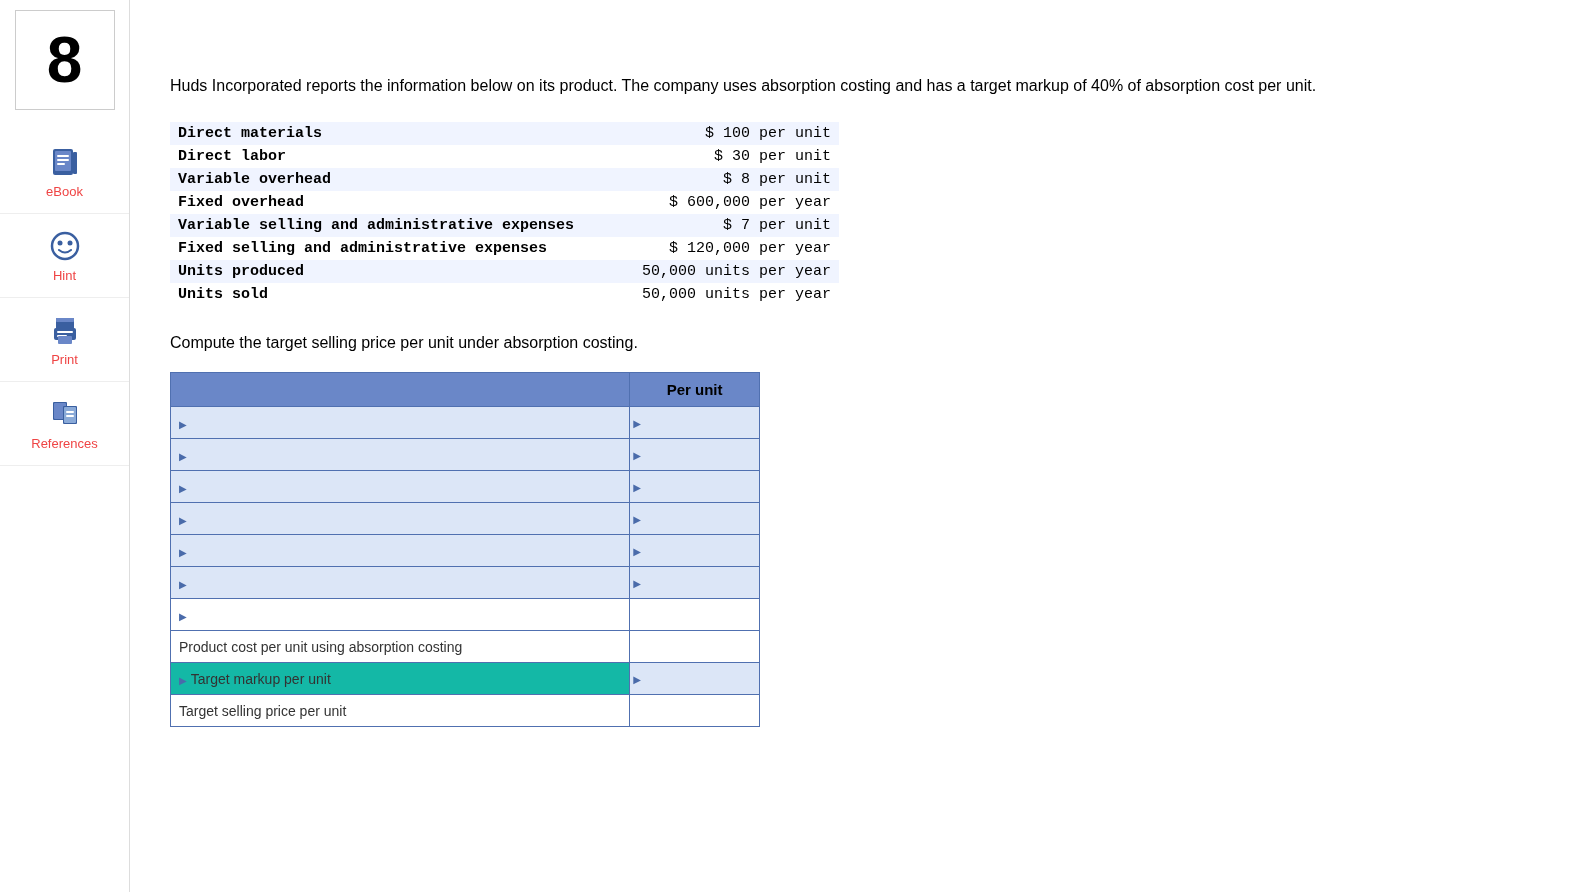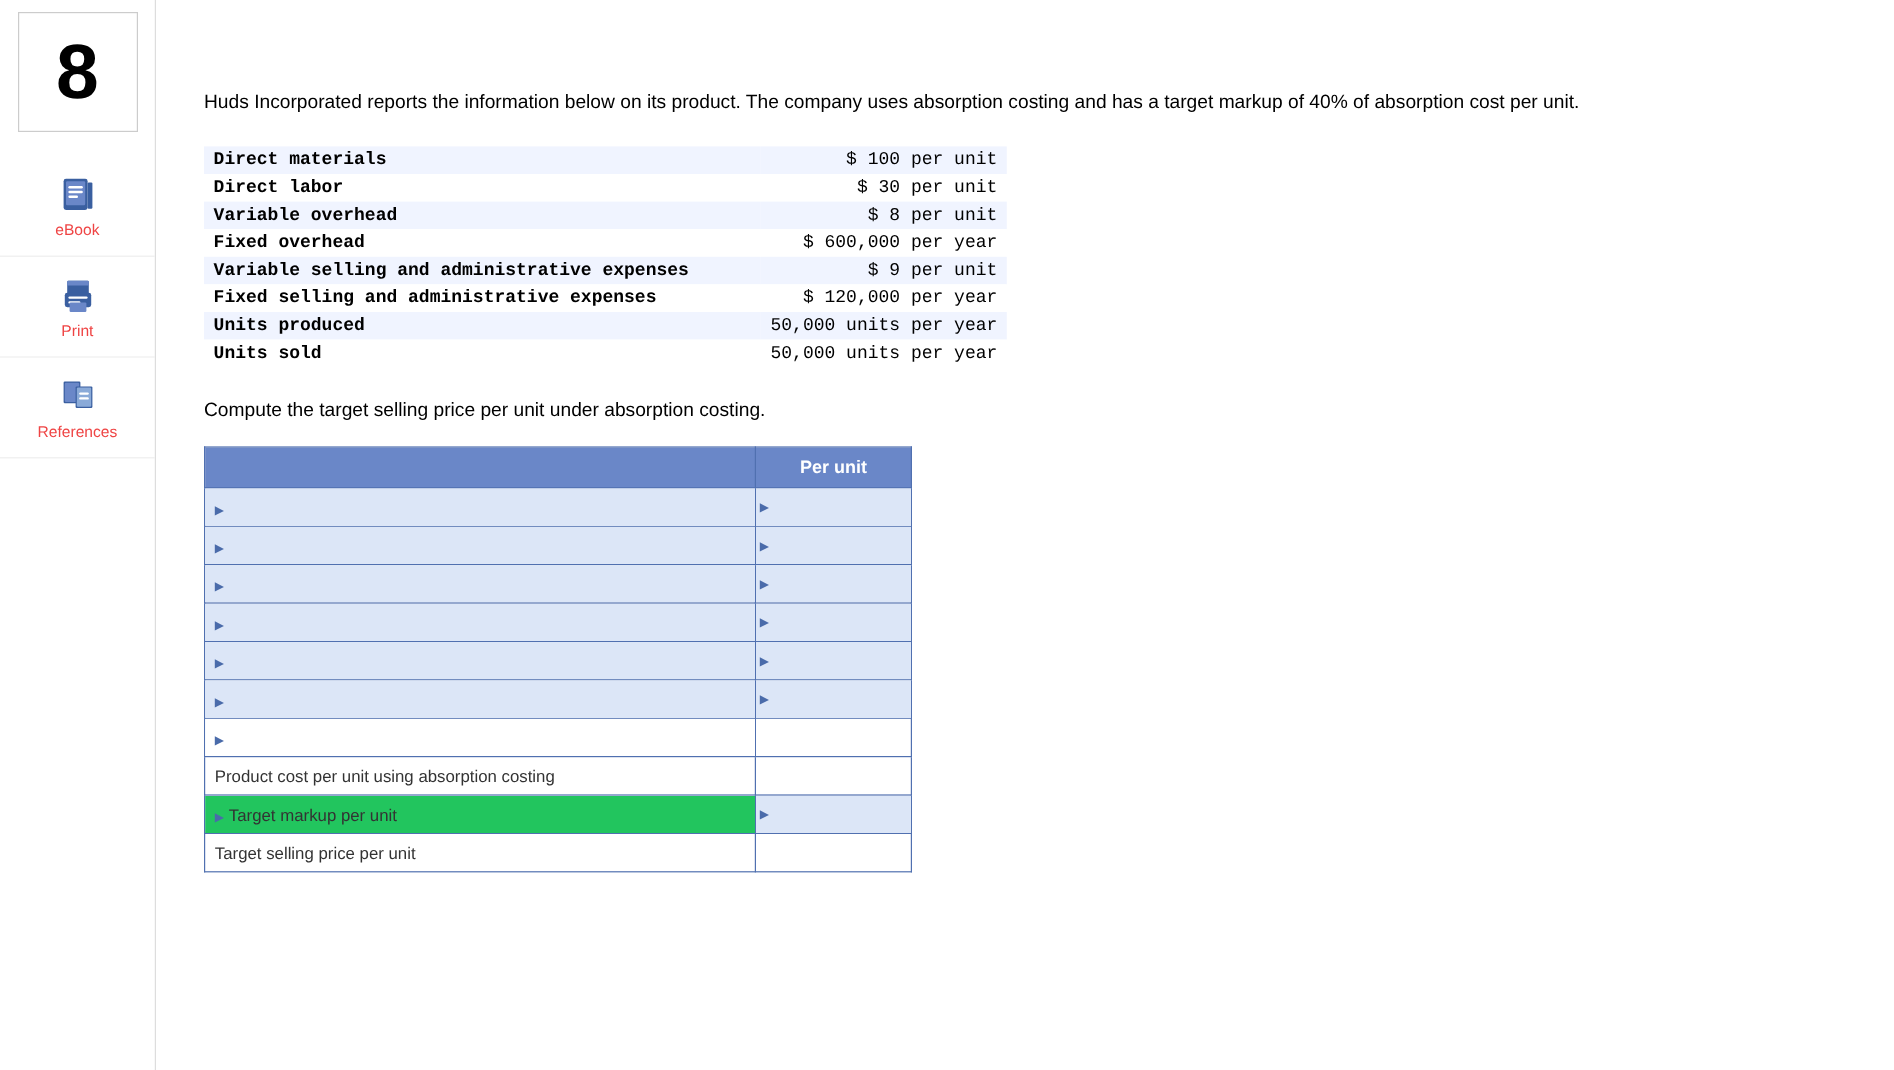--- a/index.html
+++ b/index.html
@@ -110,21 +110,21 @@
     }
 
     
     .answer-table {
       border-collapse: collapse;
       width: 590px;
     }
 
     .answer-table .header-row td {
       background: #6a87c8;
-      color: #ffffff;
+      color: #000000;
       font-weight: bold;
       font-size: 15px;
       text-align: center;
       padding: 8px 12px;
       border: 1px solid #5070b0;
     }
 
     .answer-table .header-row td:first-child {
       width: 460px;
     }
@@ -210,21 +210,21 @@
     .answer-table .target-markup-row td {
       border: 1px solid #5070b0;
       padding: 0;
       height: 32px;
     }
 
     .answer-table .target-markup-row td:first-child {
       padding-left: 8px;
       font-size: 14px;
       color: #333;
-      background: #22c55e;
+      background: #14b8a6;
       position: relative;
     }
 
     .answer-table .target-markup-row td:first-child::before {
       content: '▶';
       color: #4a6baa;
       margin-right: 4px;
       font-size: 10px;
     }
 
@@ -274,20 +274,31 @@
         <rect x="6" y="5" width="16" height="20" rx="1" fill="#6a87c8"></rect>
         <rect x="8" y="9" width="12" height="2" rx="1" fill="white"></rect>
         <rect x="8" y="13" width="12" height="2" rx="1" fill="white"></rect>
         <rect x="8" y="17" width="8" height="2" rx="1" fill="white"></rect>
         <rect x="24" y="6" width="4" height="22" rx="1" fill="#3a5fa0"></rect>
       </svg>
     </div>
     <span class="sidebar-label">eBook</span>
   </div>
 
+  <div class="sidebar-item">
+    <div class="sidebar-icon icon-hint">
+      <svg width="32" height="32" viewBox="0 0 32 32" fill="none">
+        <circle cx="16" cy="16" r="13" stroke="#3a5fa0" stroke-width="2.5" fill="none"></circle>
+        <circle cx="11" cy="13" r="2.5" fill="#3a5fa0"></circle>
+        <circle cx="21" cy="13" r="2.5" fill="#3a5fa0"></circle>
+        <path d="M10 20 Q16 25 22 20" stroke="#3a5fa0" stroke-width="2" fill="none" stroke-linecap="round"></path>
+      </svg>
+    </div>
+    <span class="sidebar-label">Hint</span>
+  </div>
 
   <div class="sidebar-item">
     <div class="sidebar-icon icon-print">
       <svg width="32" height="32" viewBox="0 0 32 32" fill="none">
         <rect x="7" y="4" width="18" height="12" rx="1" fill="#3a5fa0"></rect>
         <rect x="5" y="14" width="22" height="12" rx="2" fill="#3a5fa0"></rect>
         <rect x="8" y="17" width="16" height="2" rx="1" fill="white"></rect>
         <rect x="8" y="21" width="10" height="2" rx="1" fill="white"></rect>
         <rect x="9" y="22" width="14" height="8" rx="1" fill="#6a87c8"></rect>
         <rect x="7" y="4" width="18" height="4" rx="1" fill="#6a87c8"></rect>
@@ -327,21 +338,21 @@
         <tr>
           <td>Variable overhead</td>
           <td>$ 8 per unit</td>
         </tr>
         <tr>
           <td>Fixed overhead</td>
           <td>$ 600,000 per year</td>
         </tr>
         <tr>
           <td>Variable selling and administrative expenses</td>
-          <td>$ 9 per unit</td>
+          <td>$ 7 per unit</td>
         </tr>
         <tr>
           <td>Fixed selling and administrative expenses</td>
           <td>$ 120,000 per year</td>
         </tr>
         <tr>
           <td>Units produced</td>
           <td>50,000 units per year</td>
         </tr>
         <tr>

